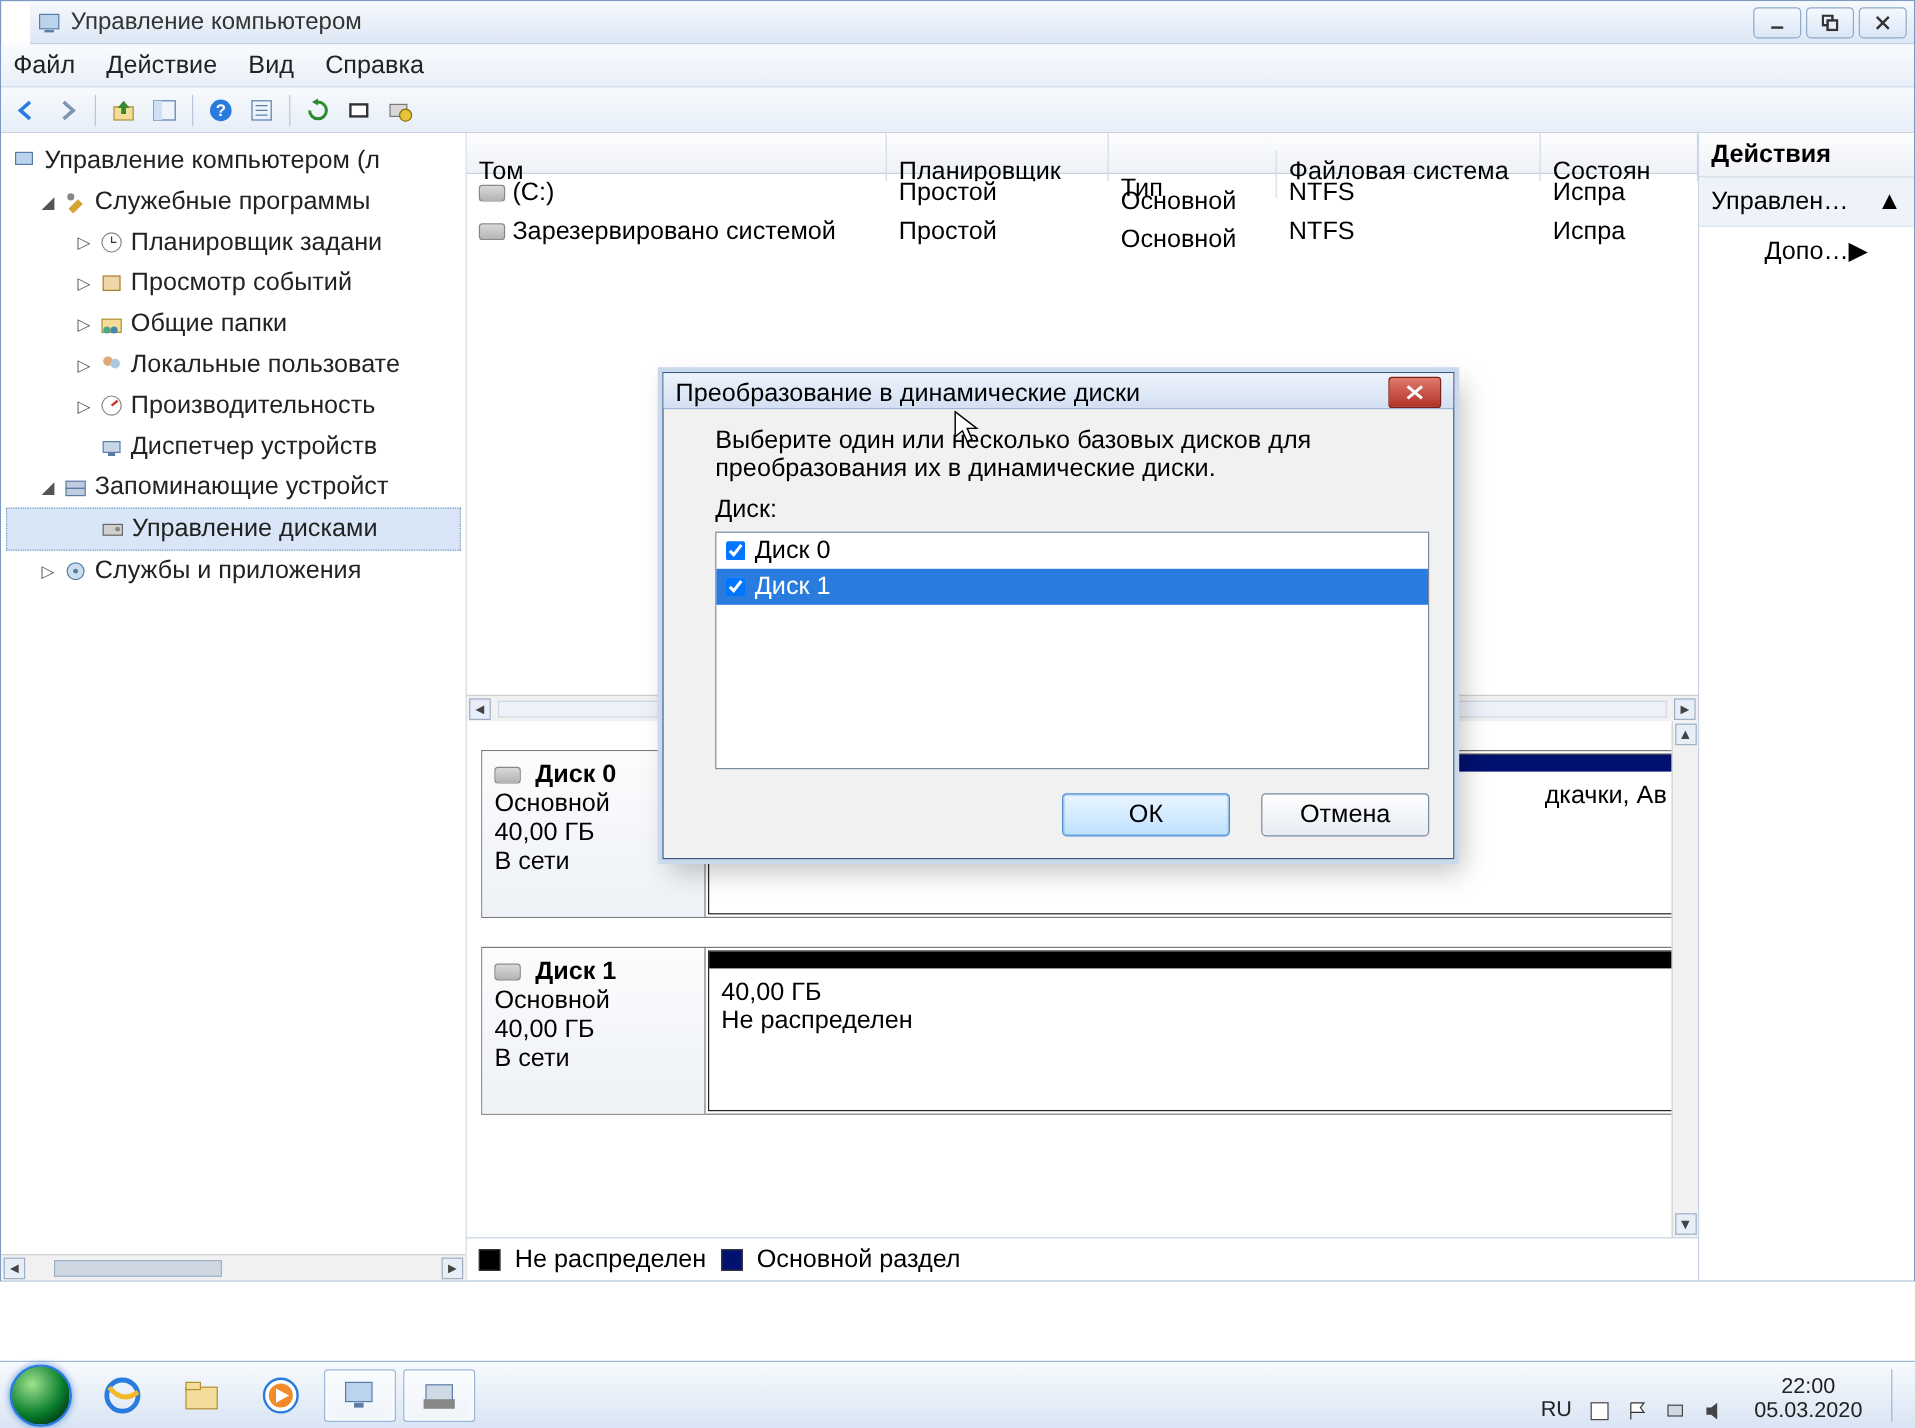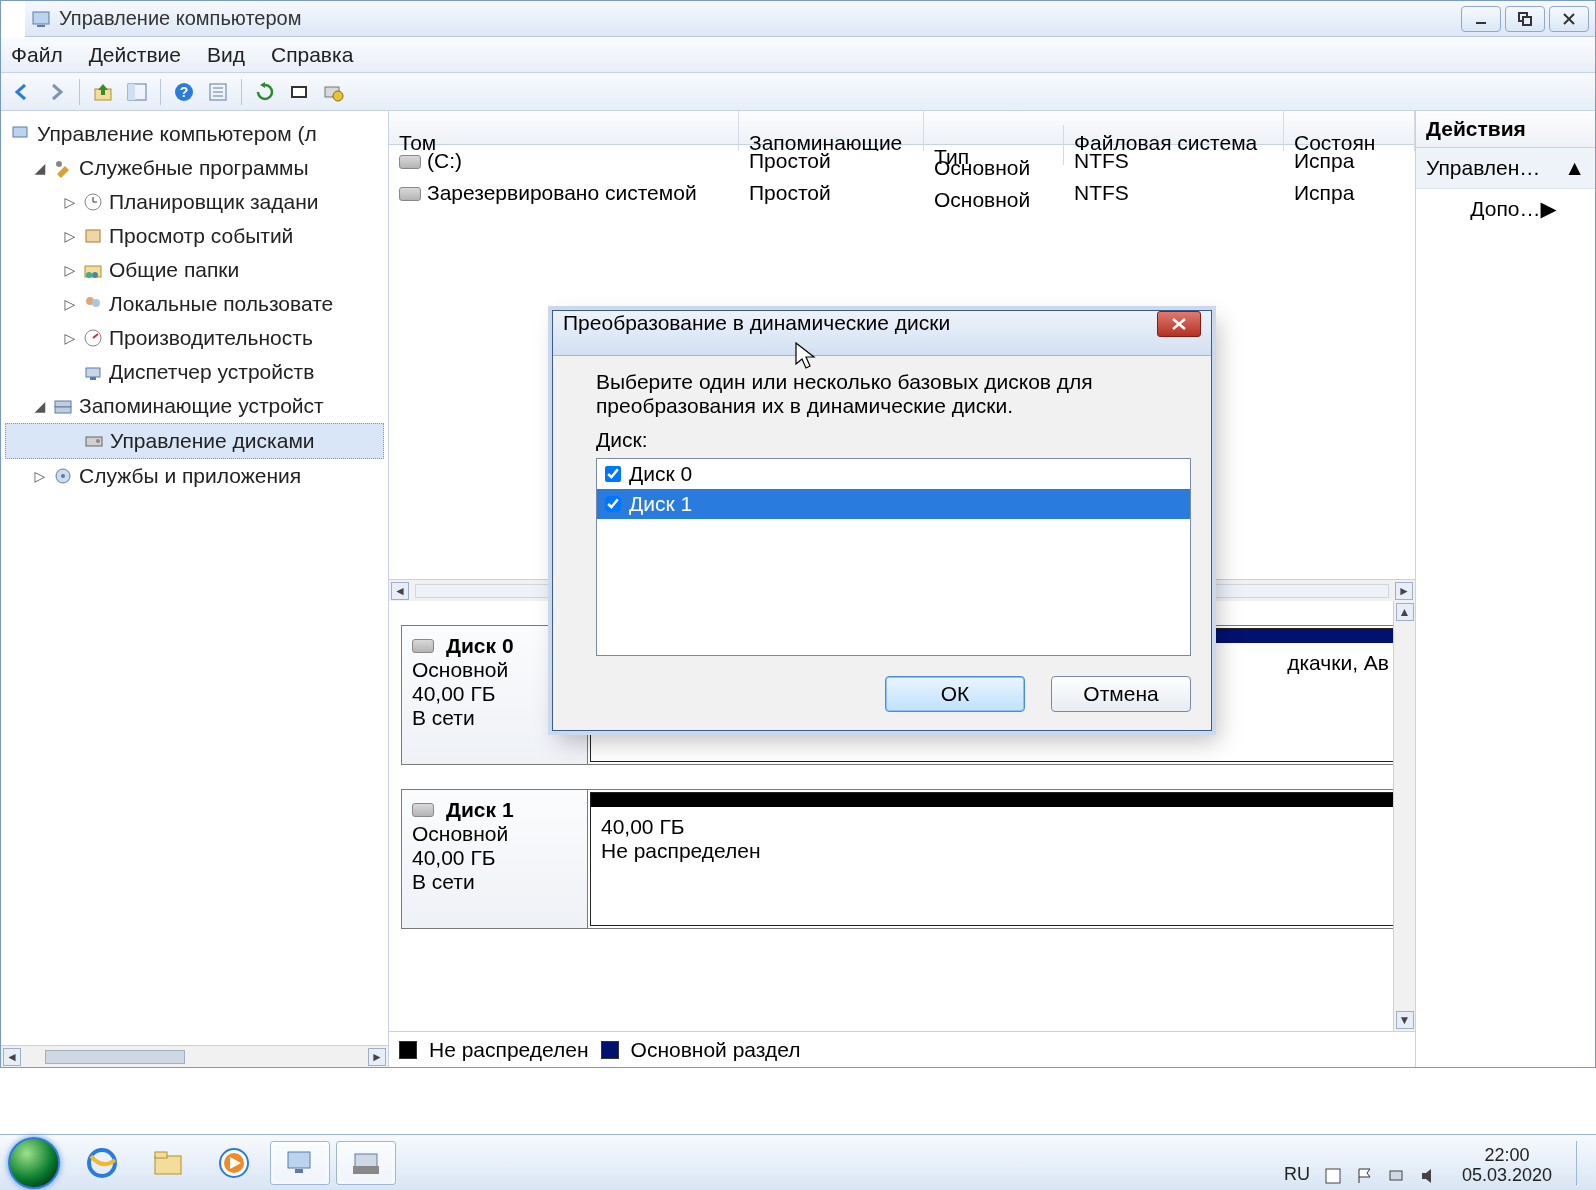--- a/index.html
+++ b/index.html
@@ -62,21 +62,21 @@
 .legendbar { height:36px; border-top:1px solid #c7d3e3; display:flex; align-items:center; gap:12px; padding:0 10px; font-size:21px; }
 .legendbar .sw { width:18px; height:18px; display:inline-block; border:1px solid #333; }
 .sw.black{background:#000;} .sw.navy{background:#001170;}
 
 .actionspane { width:180px; border-left:1px solid #c7d3e3; background:#fff; }
 .actionspane h3 { font-size:21px; font-weight:bold; background:linear-gradient(#fdfdfe,#eef1f6); padding:6px 10px; border-bottom:1px solid #c7d3e3;}
 .actionspane .arow { display:flex; align-items:center; justify-content:space-between; padding:8px 10px; font-size:21px; background:#eef3f9; border-bottom:1px solid #dbe4ef;}
 .actionspane .srow { display:flex; align-items:center; justify-content:center; padding:8px 14px 8px 30px; font-size:21px;}
 
 .dialog { position:absolute; left:552px; top:310px; width:660px; background:#f1f1f1; border:1px solid #3c5a8a; box-shadow:0 0 0 4px #cbd9ed, 6px 10px 22px rgba(0,0,0,.25); }
-.dialog .dtitle { height:45px; display:flex; align-items:flex-start; padding:0 10px; font-size:21px; background:linear-gradient(#eef3fb,#d3e0f2); border-bottom:1px solid #9db7d8;}
+.dialog .dtitle { height:30px; display:flex; align-items:flex-end; padding:0 10px; font-size:21px; background:linear-gradient(#eef3fb,#d3e0f2); border-bottom:1px solid #9db7d8;}
 .dialog .dtitle .dspacer{flex:1;}
 .dialog .xbtn { width:44px; height:26px; background:linear-gradient(#e07a6e,#b33225); border:1px solid #7a2018; border-radius:3px; color:#fff; display:flex; align-items:center; justify-content:center; font-weight:bold;}
 .dialog .dbody { padding:14px 20px 18px 20px; font-size:21px;margin-left:23px; }
 .dialog .listbox { background:#fff; border:1px solid #7a8aa0; height:198px; margin-top:6px; }
 .dialog .lrow { display:flex; align-items:center; gap:8px; padding:2px 8px; height:30px; }
 .dialog .lrow.sel { background:#2a7bde; color:#fff; }
 .dialog .lrow input { width:16px; height:16px; }
 .dialog .dbtns { display:flex; justify-content:flex-end; gap:26px; margin-top:20px; }
 .dialog .dbtn { width:140px; height:36px; border:1px solid #7a8aa0; background:linear-gradient(#fefefe,#e7ecf3); font-size:21px; border-radius:4px;}
 .dialog .dbtn.primary { background:linear-gradient(#eaf5ff,#bfe1ff); border:1px solid #4c8bd6; box-shadow:0 0 0 1px #8fc1f1 inset;}
@@ -304,21 +304,21 @@
         <div class="arrow">◄</div>
         <div class="thumb"></div>
         <div style="flex:1"></div>
         <div class="arrow">►</div>
       </div>
     </div>
 
     <div class="centerpane">
       <div class="listheader">
         <div class="col c-vol">Том</div>
-        <div class="col c-layout">Запоминающие</div>
+        <div class="col c-layout">Планировщик</div>
         <div class="col c-type">Тип</div>
         <div class="col c-fs">Файловая система</div>
         <div class="col c-status">Состоян</div>
       </div>
       <div class="listrows">
         <div class="listrow">
           <div class="col c-vol"><span class="diskicon"></span><span>(C:)</span></div>
           <div class="col c-layout">Простой</div>
           <div class="col c-type">Основной</div>
           <div class="col c-fs">NTFS</div>

